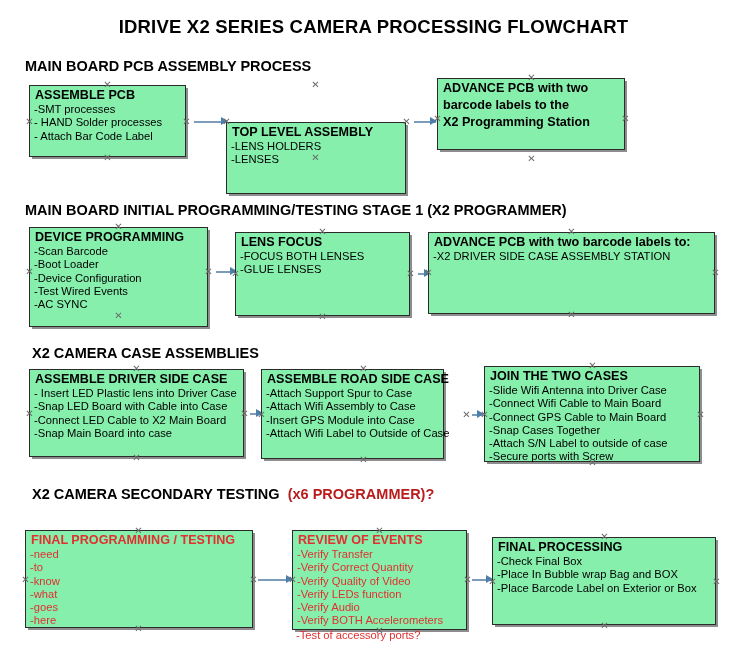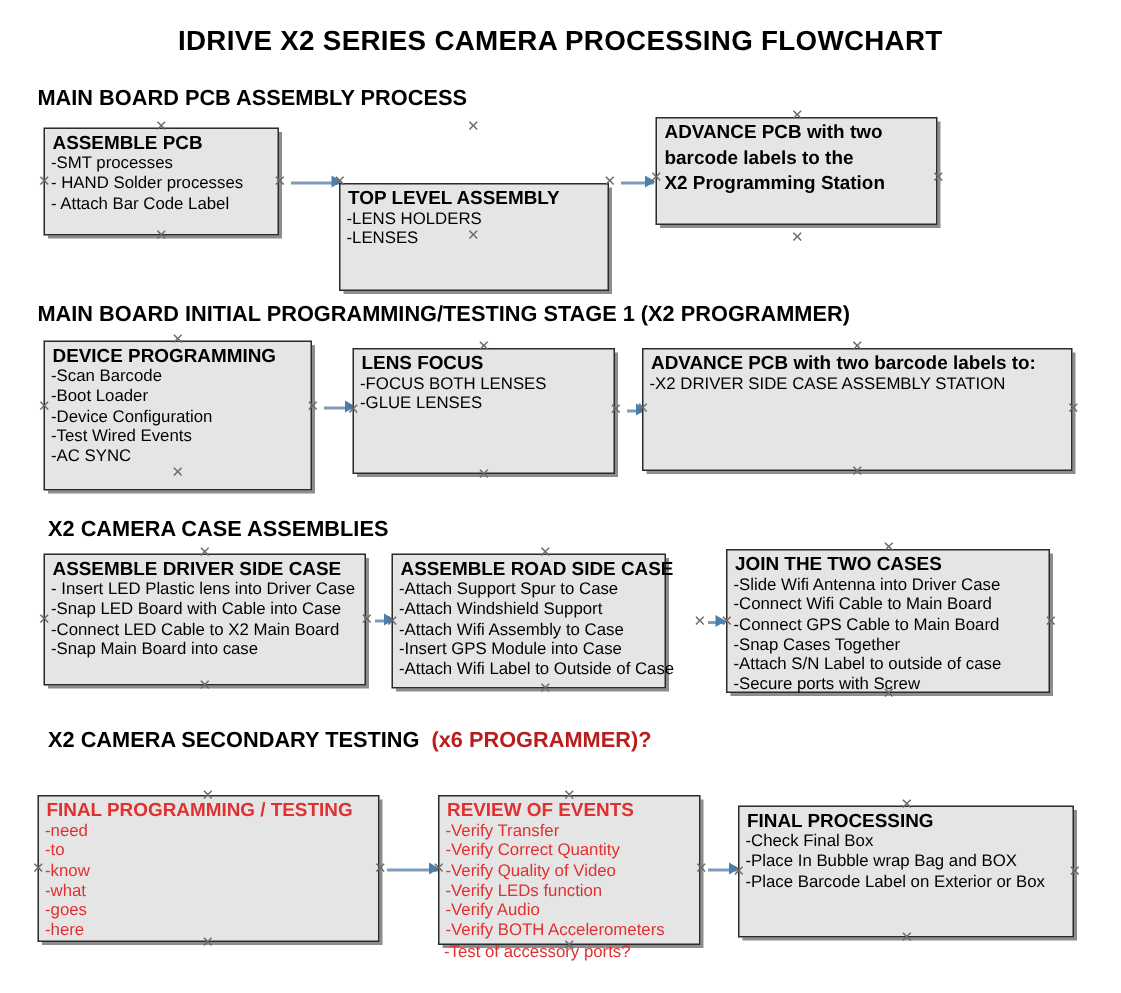--- a/index.html
+++ b/index.html
@@ -14,21 +14,21 @@
     position:absolute;left:0;top:16px;width:747px;text-align:center;
     font-size:18.5px;font-weight:bold;letter-spacing:.2px;
   }
   .section-head{
     position:absolute;font-size:14.5px;font-weight:bold;white-space:nowrap;
   }
   .section-head .red{color:#b91c1c;}
 
   .box{
     position:absolute;box-sizing:border-box;
-    background:#e5e5e5;
+    background:#86efac;
     border:1.2px solid #2b2b2b;
     box-shadow:2.5px 2.5px 0 -0.5px #8d8d8d;
   }
   .box .hd{
     font-size:12.6px;font-weight:bold;line-height:14px;
     padding:2px 0 1px 5px;white-space:nowrap;
   }
   .box .li{
     font-size:11.2px;line-height:13.3px;padding-left:4px;white-space:nowrap;
   }
@@ -167,21 +167,20 @@
   <div class="xmark" style="left:132px;top:453px;"></div>
   <div class="xmark" style="left:240px;top:409px;"></div>
 
   <div class="conn" style="left:250px;top:413px;width:12px;">
       <span class="head"></span>
     </div>
 
   <div class="box" style="left:261px;top:369px;width:183px;height:90px;">
     <div class="hd">ASSEMBLE ROAD SIDE CASE</div>
     <div class="li">-Attach Support Spur to Case</div>
-    <div class="li">-Attach Windshield Support</div>
     <div class="li">-Attach Wifi Assembly to Case</div>
     <div class="li">-Insert GPS Module into Case</div>
     <div class="li">-Attach Wifi Label to Outside of Case</div>
   </div>
   <div class="xmark" style="left:359px;top:364px;"></div>
   <div class="xmark" style="left:257px;top:410px;"></div>
   <div class="xmark" style="left:359px;top:455px;"></div>
   <div class="xmark" style="left:462px;top:410px;"></div>
 
   <div class="conn" style="left:472px;top:414px;width:11px;">

